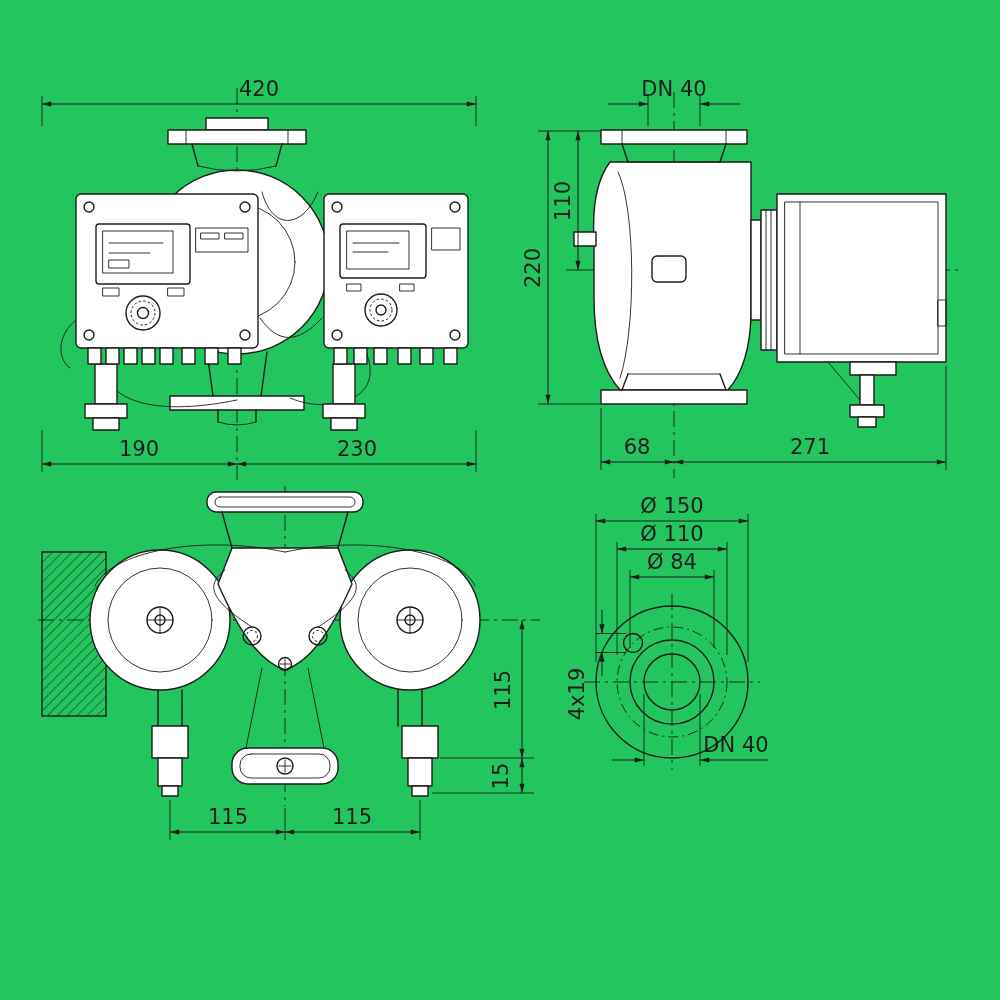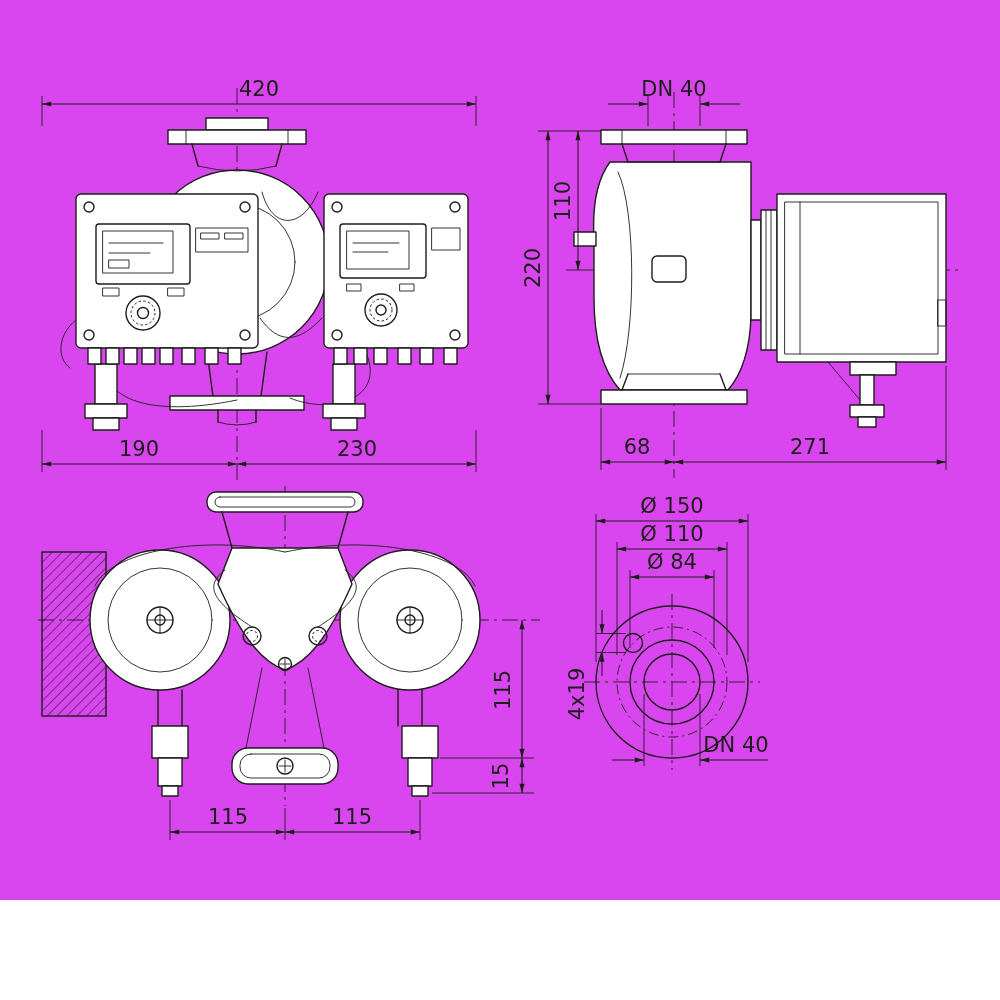--- a/index.html
+++ b/index.html
@@ -1,16 +1,16 @@
 <!DOCTYPE html>
 <html><head>
 <meta charset="utf-8">
 <style>
   html,body{margin:0;padding:0;background:#ffffff;}
-  .page{width:1000px;height:900px;background:#d946ef;position:relative;font-family:"DejaVu Sans",sans-serif;}
+  .page{width:1000px;height:1000px;background:#22c55e;position:relative;font-family:"DejaVu Sans",sans-serif;}
   svg{display:block;}
   
   .ln   {fill:none;stroke:#1d1d1b;stroke-width:1.4;stroke-linejoin:round;stroke-linecap:round;}
   .lnw  {fill:#ffffff;stroke:#1d1d1b;stroke-width:1.4;stroke-linejoin:round;}
   .thin {fill:none;stroke:#1d1d1b;stroke-width:0.9;stroke-linejoin:round;stroke-linecap:round;}
   .dim  {fill:none;stroke:#1d1d1b;stroke-width:1;}
   .ext  {fill:none;stroke:#1d1d1b;stroke-width:0.9;}
   .cl   {fill:none;stroke:#1d1d1b;stroke-width:0.9;stroke-dasharray:16 5 3 5;}
   .clc  {fill:none;stroke:#1d1d1b;stroke-width:0.9;stroke-dasharray:10 4 2 4;}
   .knurl{fill:none;stroke:#1d1d1b;stroke-width:1;stroke-dasharray:2.5 2.2;}

